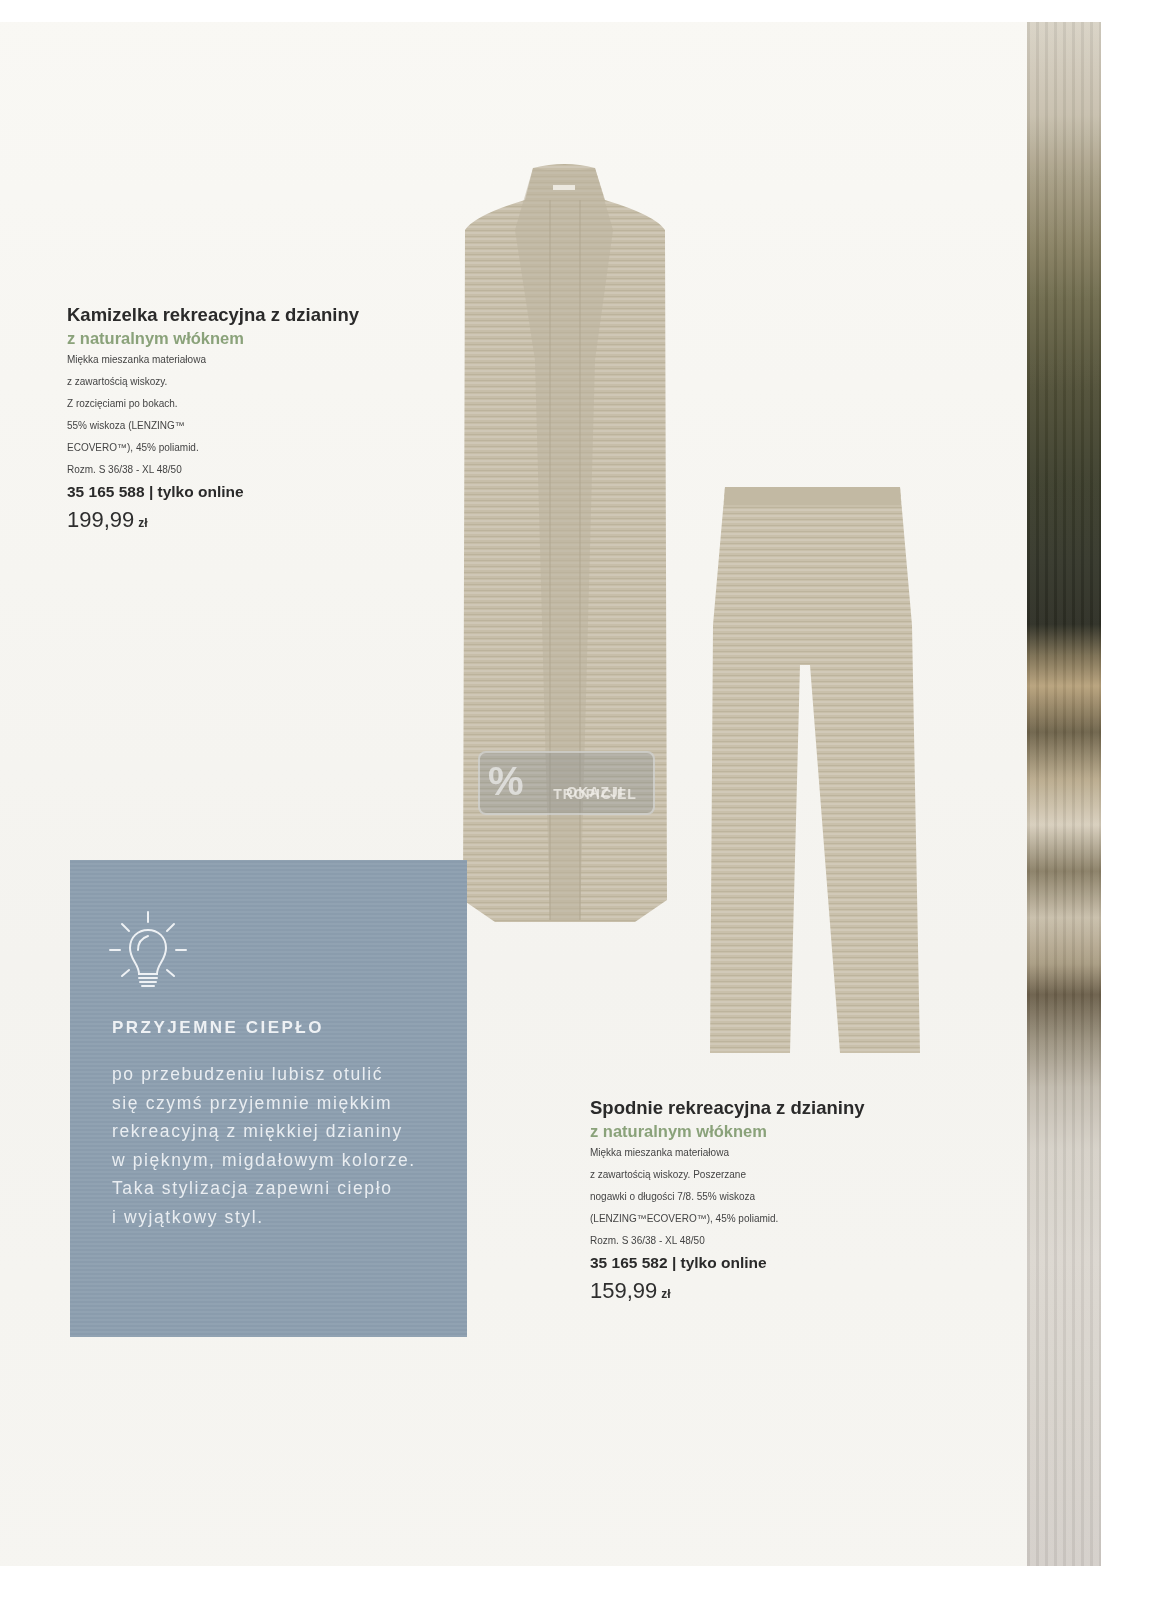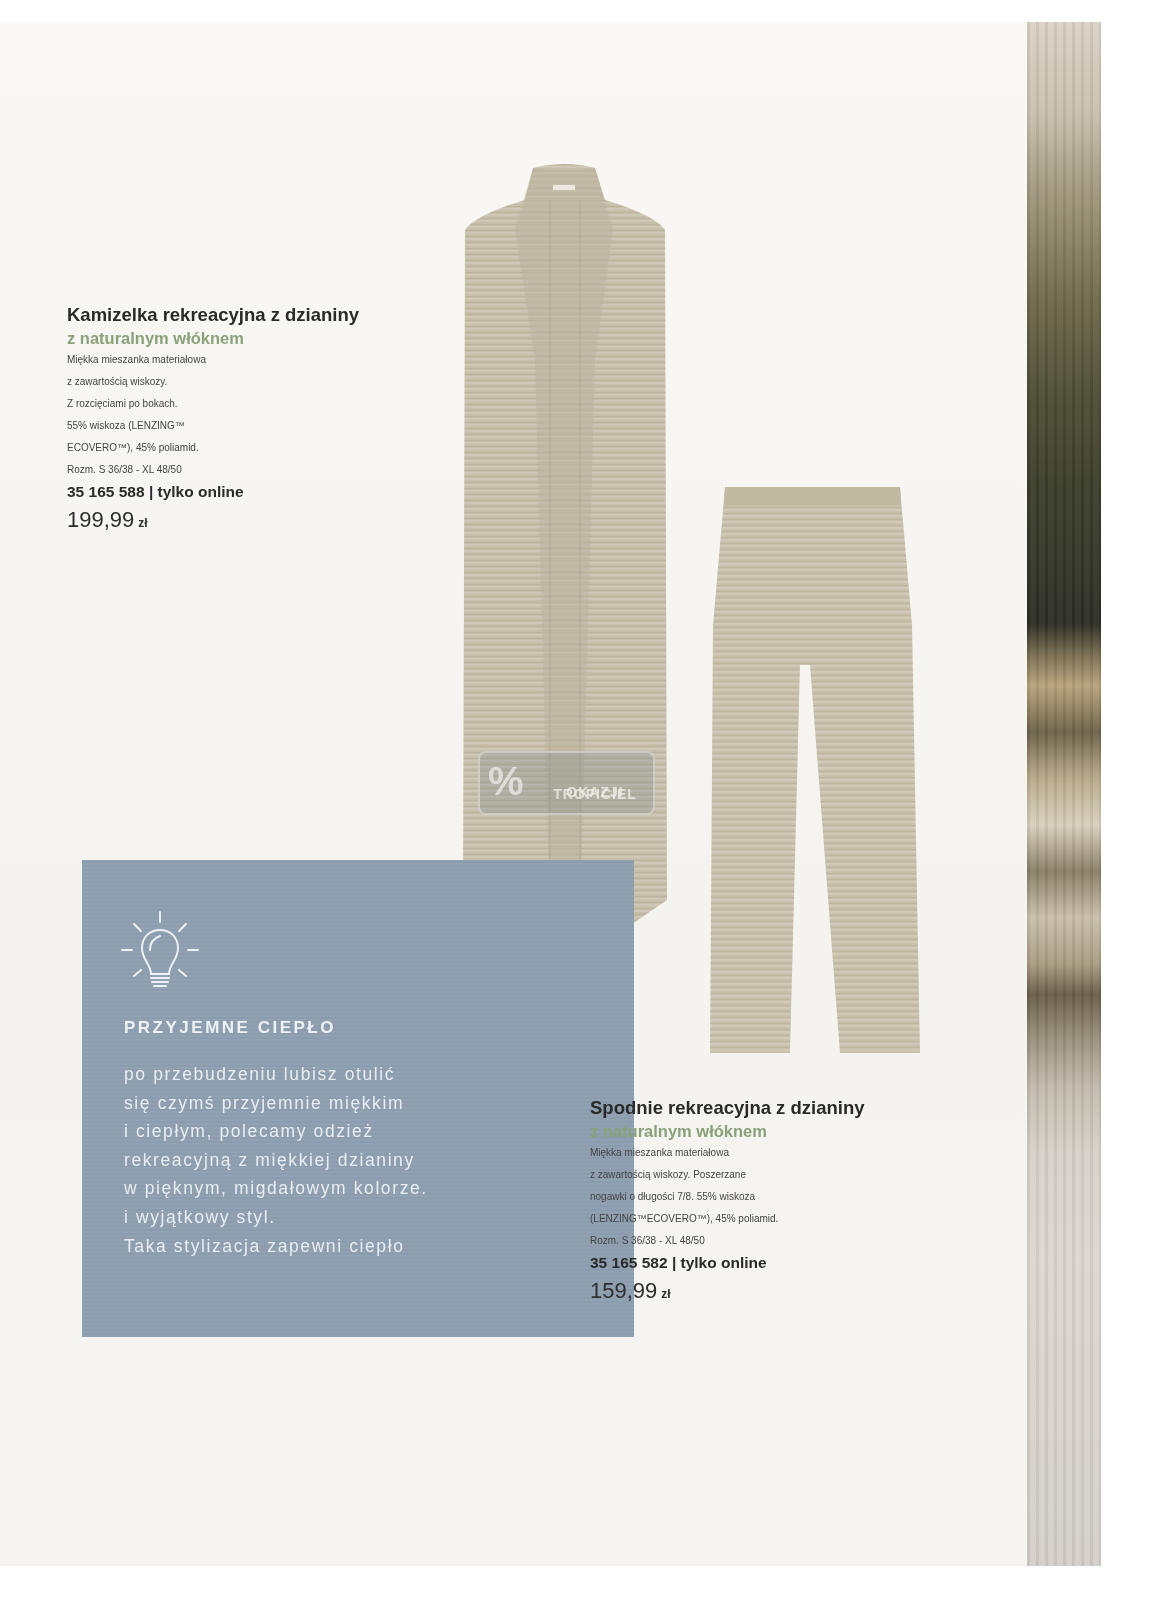--- a/index.html
+++ b/index.html
@@ -41,24 +41,23 @@
   .product .desc div { white-space: nowrap; }
   .product .sku { font-weight: bold; font-size: 15.5px; color:#2a2a2a; line-height: 22px; }
   .product .price { margin-top: 4px; font-size: 22px; color:#2e2e2e; }
   .product .price .cur { font-size: 12px; font-weight: bold; margin-left: 4px; }
 
   .p1 { left: 67px; top: 303px; }
   .p2 { left: 590px; top: 1096px; }
 
   
   .info-box {
-    position: absolute; left: 70px; top: 860px; width: 552px; height: 477px;
+    position: absolute; left: 70px; top: 860px; width: 397px; height: 477px;
     background: #8d9fb0;
     background-image: repeating-linear-gradient(0deg, rgba(255,255,255,0.03) 0 2px, rgba(0,0,0,0.02) 2px 4px);
-    margin-left: 12px;
   }
   .bulb { position:absolute; left: 38px; top: 50px; width: 80px; height: 90px; }
   .info-title {
     position:absolute; left: 42px; top: 158px;
     color:#eef1f4; font-weight:bold; font-size: 17px; letter-spacing: 2.5px;
   }
   .info-text {
     position:absolute; left: 42px; top: 200px; width: 420px;
     color:#e9edf1; font-size: 17.5px; line-height: 28.6px; letter-spacing: 1.6px;
   }
@@ -145,25 +144,24 @@
         <path d="M30 40 C30 32 34 28 40 26"></path>
         <line x1="31" y1="68" x2="49" y2="68"></line>
         <line x1="32" y1="72" x2="48" y2="72"></line>
         <line x1="34" y1="76" x2="46" y2="76"></line>
       </g>
     </svg>
     <div class="info-title">PRZYJEMNE CIEPŁO</div>
     <div class="info-text">
       <div>po przebudzeniu lubisz otulić</div>
       <div>się czymś przyjemnie miękkim</div>
-      <div>i ciepłym, polecamy odzież</div>
       <div>rekreacyjną z miękkiej dzianiny</div>
       <div>w pięknym, migdałowym kolorze.</div>
+      <div>Taka stylizacja zapewni ciepło</div>
       <div>i wyjątkowy styl.</div>
-      <div>Taka stylizacja zapewni ciepło</div>
     </div>
   </div>
 
   <div class="product p2">
     <div class="title">Spodnie rekreacyjna z dzianiny</div>
     <div class="subtitle">z naturalnym włóknem</div>
     <div class="desc">
       <div>Miękka mieszanka materiałowa</div>
       <div>z zawartością wiskozy. Poszerzane</div>
       <div>nogawki o długości 7/8. 55% wiskoza</div>

